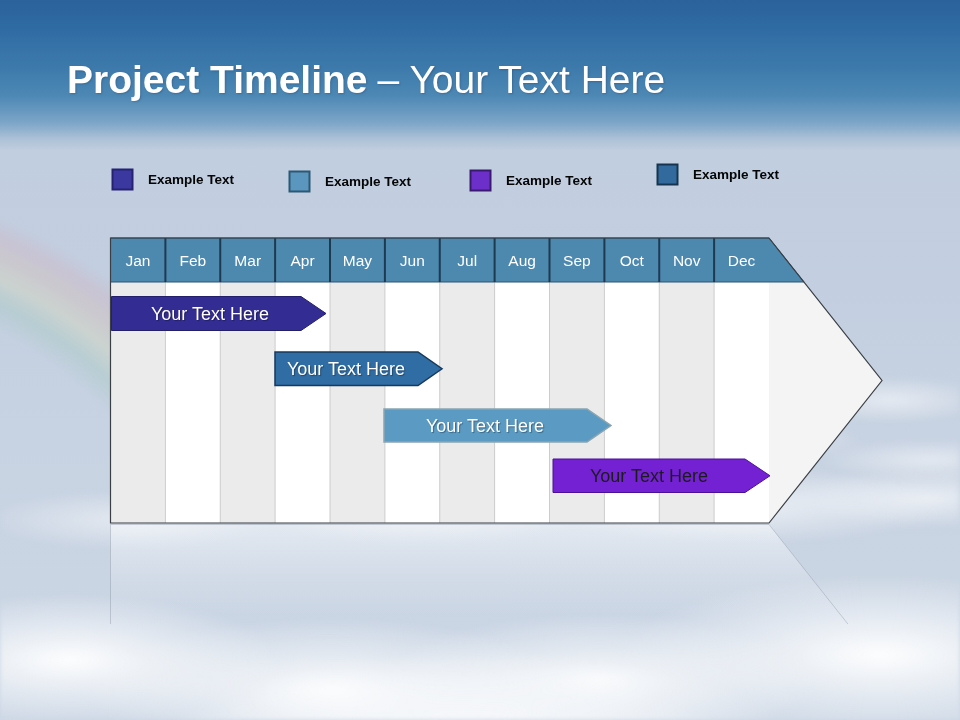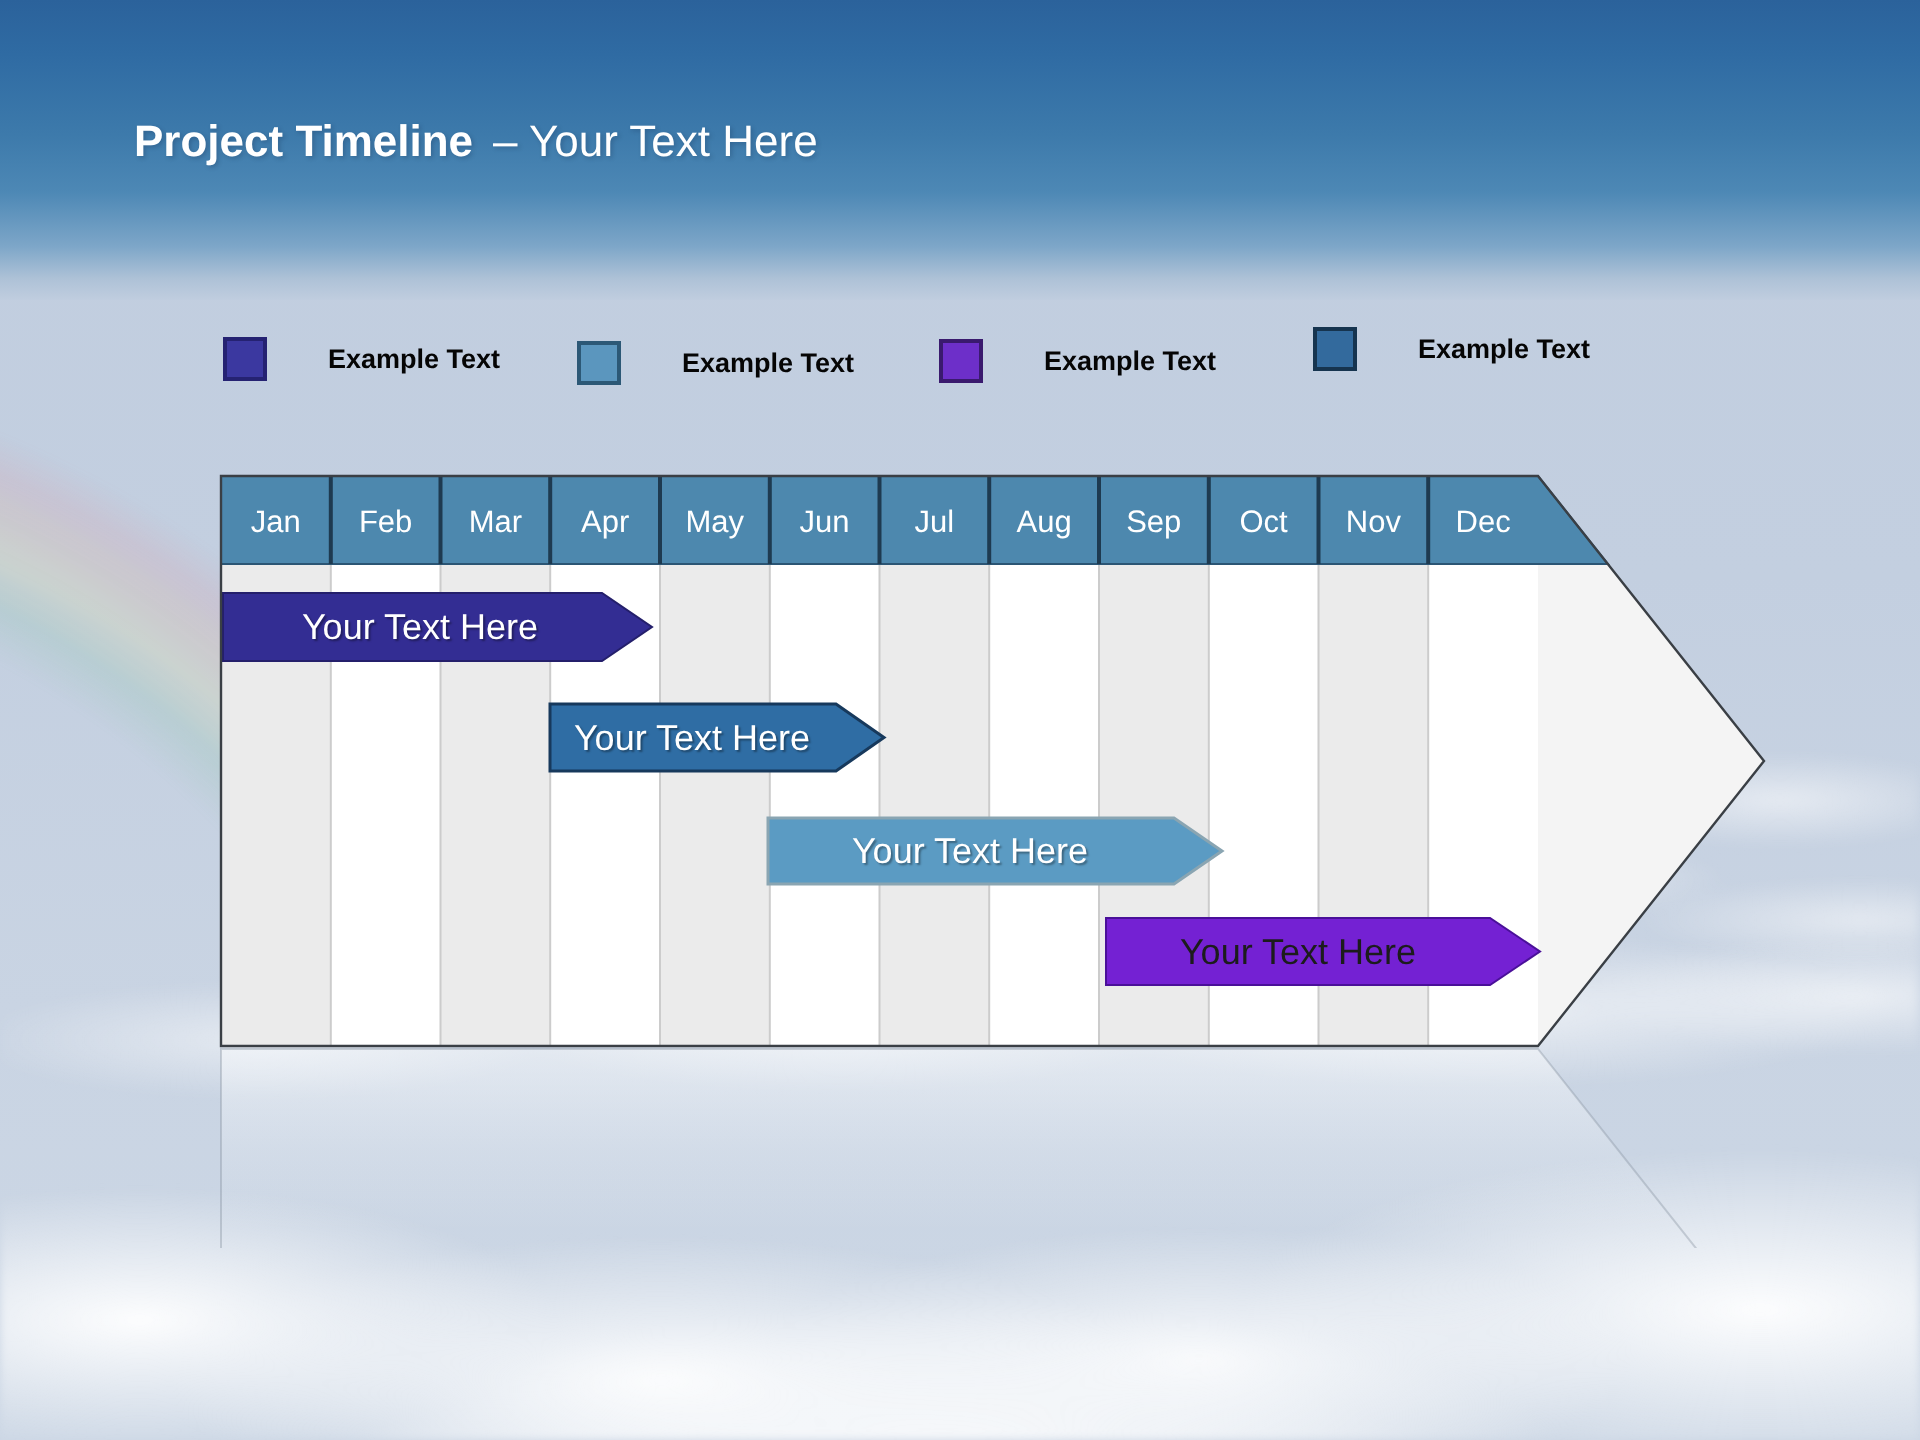--- a/index.html
+++ b/index.html
@@ -40,28 +40,28 @@
   .clouds-bottom {
     position:absolute; left:0; top:535px; width:960px; height:185px;
     background:
       radial-gradient(290px 92px at 70px 125px, rgba(255,255,255,.95), transparent 72%),
       radial-gradient(340px 100px at 330px 155px, rgba(255,255,255,.9), transparent 72%),
       radial-gradient(300px 92px at 600px 145px, rgba(255,255,255,.85), transparent 72%),
       radial-gradient(360px 112px at 880px 120px, rgba(255,255,255,.95), transparent 72%),
       radial-gradient(420px 125px at 480px 210px, rgba(255,255,255,.97), transparent 75%);
     filter:blur(2px);
   }
-  .title { position:absolute; left:67px; top:58px; color:#ffffff; font-size:22px; line-height:1.15;
+  .title { position:absolute; left:67px; top:58px; color:#ffffff; font-size:39px; line-height:1.15;
            text-shadow:1px 1px 2px rgba(20,40,70,.25); white-space:nowrap; }
   .title .t-bold { font-weight:bold; }
   .title .t-rest { font-weight:normal; margin-left:10px; }
 
   .legend-item { position:absolute; display:flex; align-items:center; }
   .legend-item .swatch { flex:0 0 auto; display:block; }
-  .legend-item .lg-label { margin-left:30px; font-size:13.5px; font-weight:bold; color:#050505; white-space:nowrap; }
+  .legend-item .lg-label { margin-left:14px; font-size:13.5px; font-weight:bold; color:#050505; white-space:nowrap; }
   .li-1 { left:111px; top:168px; }
   .li-2 { left:288px; top:170px; }
   .li-3 { left:469px; top:169px; }
   .li-4 { left:656px; top:163px; }
 
   .timeline { position:absolute; left:105px; top:233px; }
   .reflection { position:absolute; left:105px; top:524px; }
 
   .month-label { font:15.5px "Liberation Sans", sans-serif; fill:#ffffff; }
   .bar-label  { font:18px "Liberation Sans", sans-serif; text-shadow:1px 1px 1px rgba(0,0,0,.35); }

